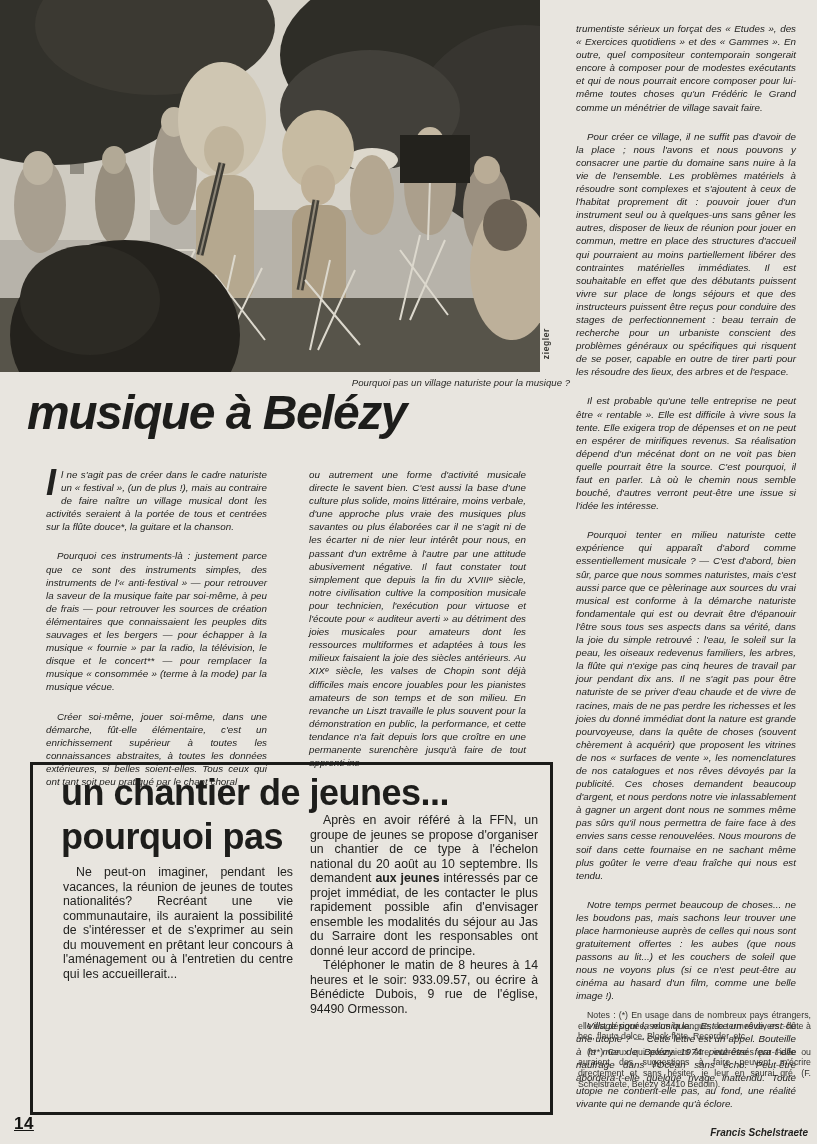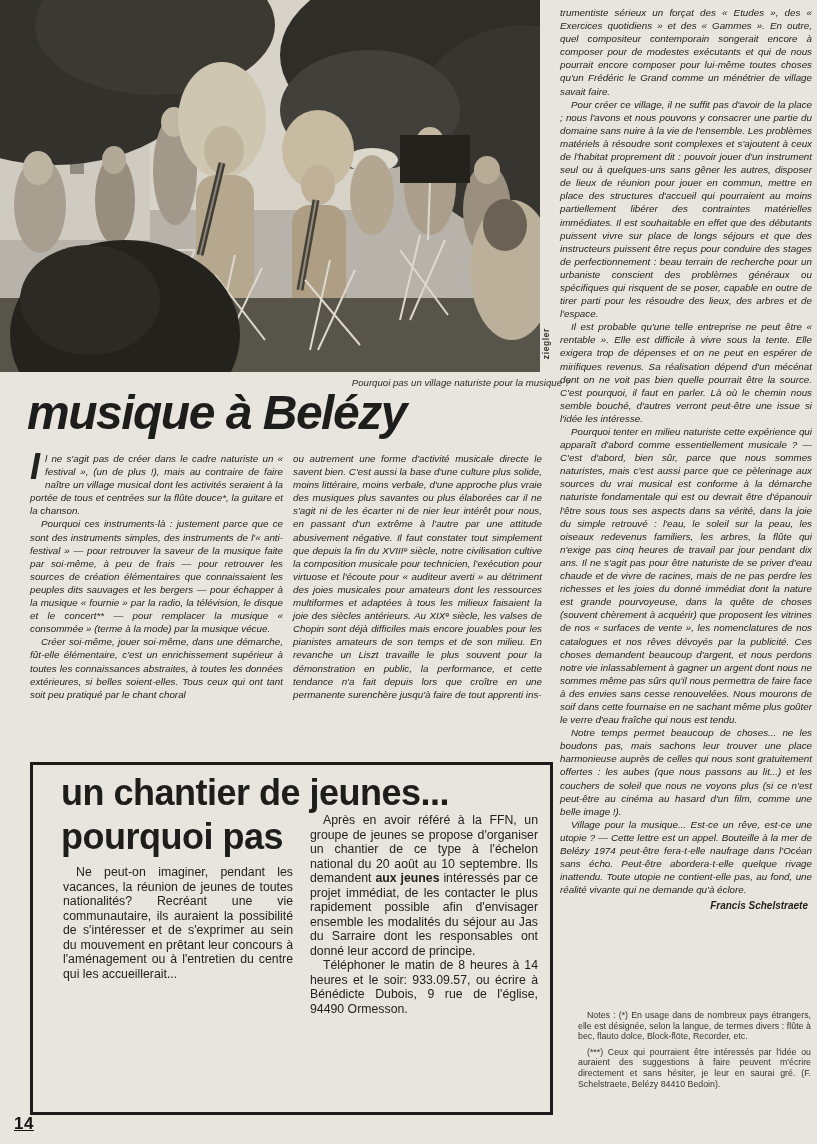--- a/index.html
+++ b/index.html
@@ -30,21 +30,21 @@
     font-size:48px;font-weight:bold;font-style:italic;
     letter-spacing:-1.5px;color:#1d1d1b;line-height:1.05;
   }
   .col{
     position:absolute;
     text-align:justify;
     font-style:italic;
     font-size:9.8px;line-height:13.1px;
     color:#222220;
   }
-  .col p{margin:0;text-indent:11px;}
+  .col p{margin:16px;text-indent:11px;}
   .col p.first{text-indent:0;}
   .dropcap{
     float:left;
     font-size:36px;line-height:26px;
     font-weight:bold;font-style:italic;
     padding:2px 5px 0 0;
   }
   .col1{left:30px;top:452px;width:253px;}
   .col2{left:293px;top:452px;width:249px;}
   .col3{left:560px;top:6px;width:252px;}

